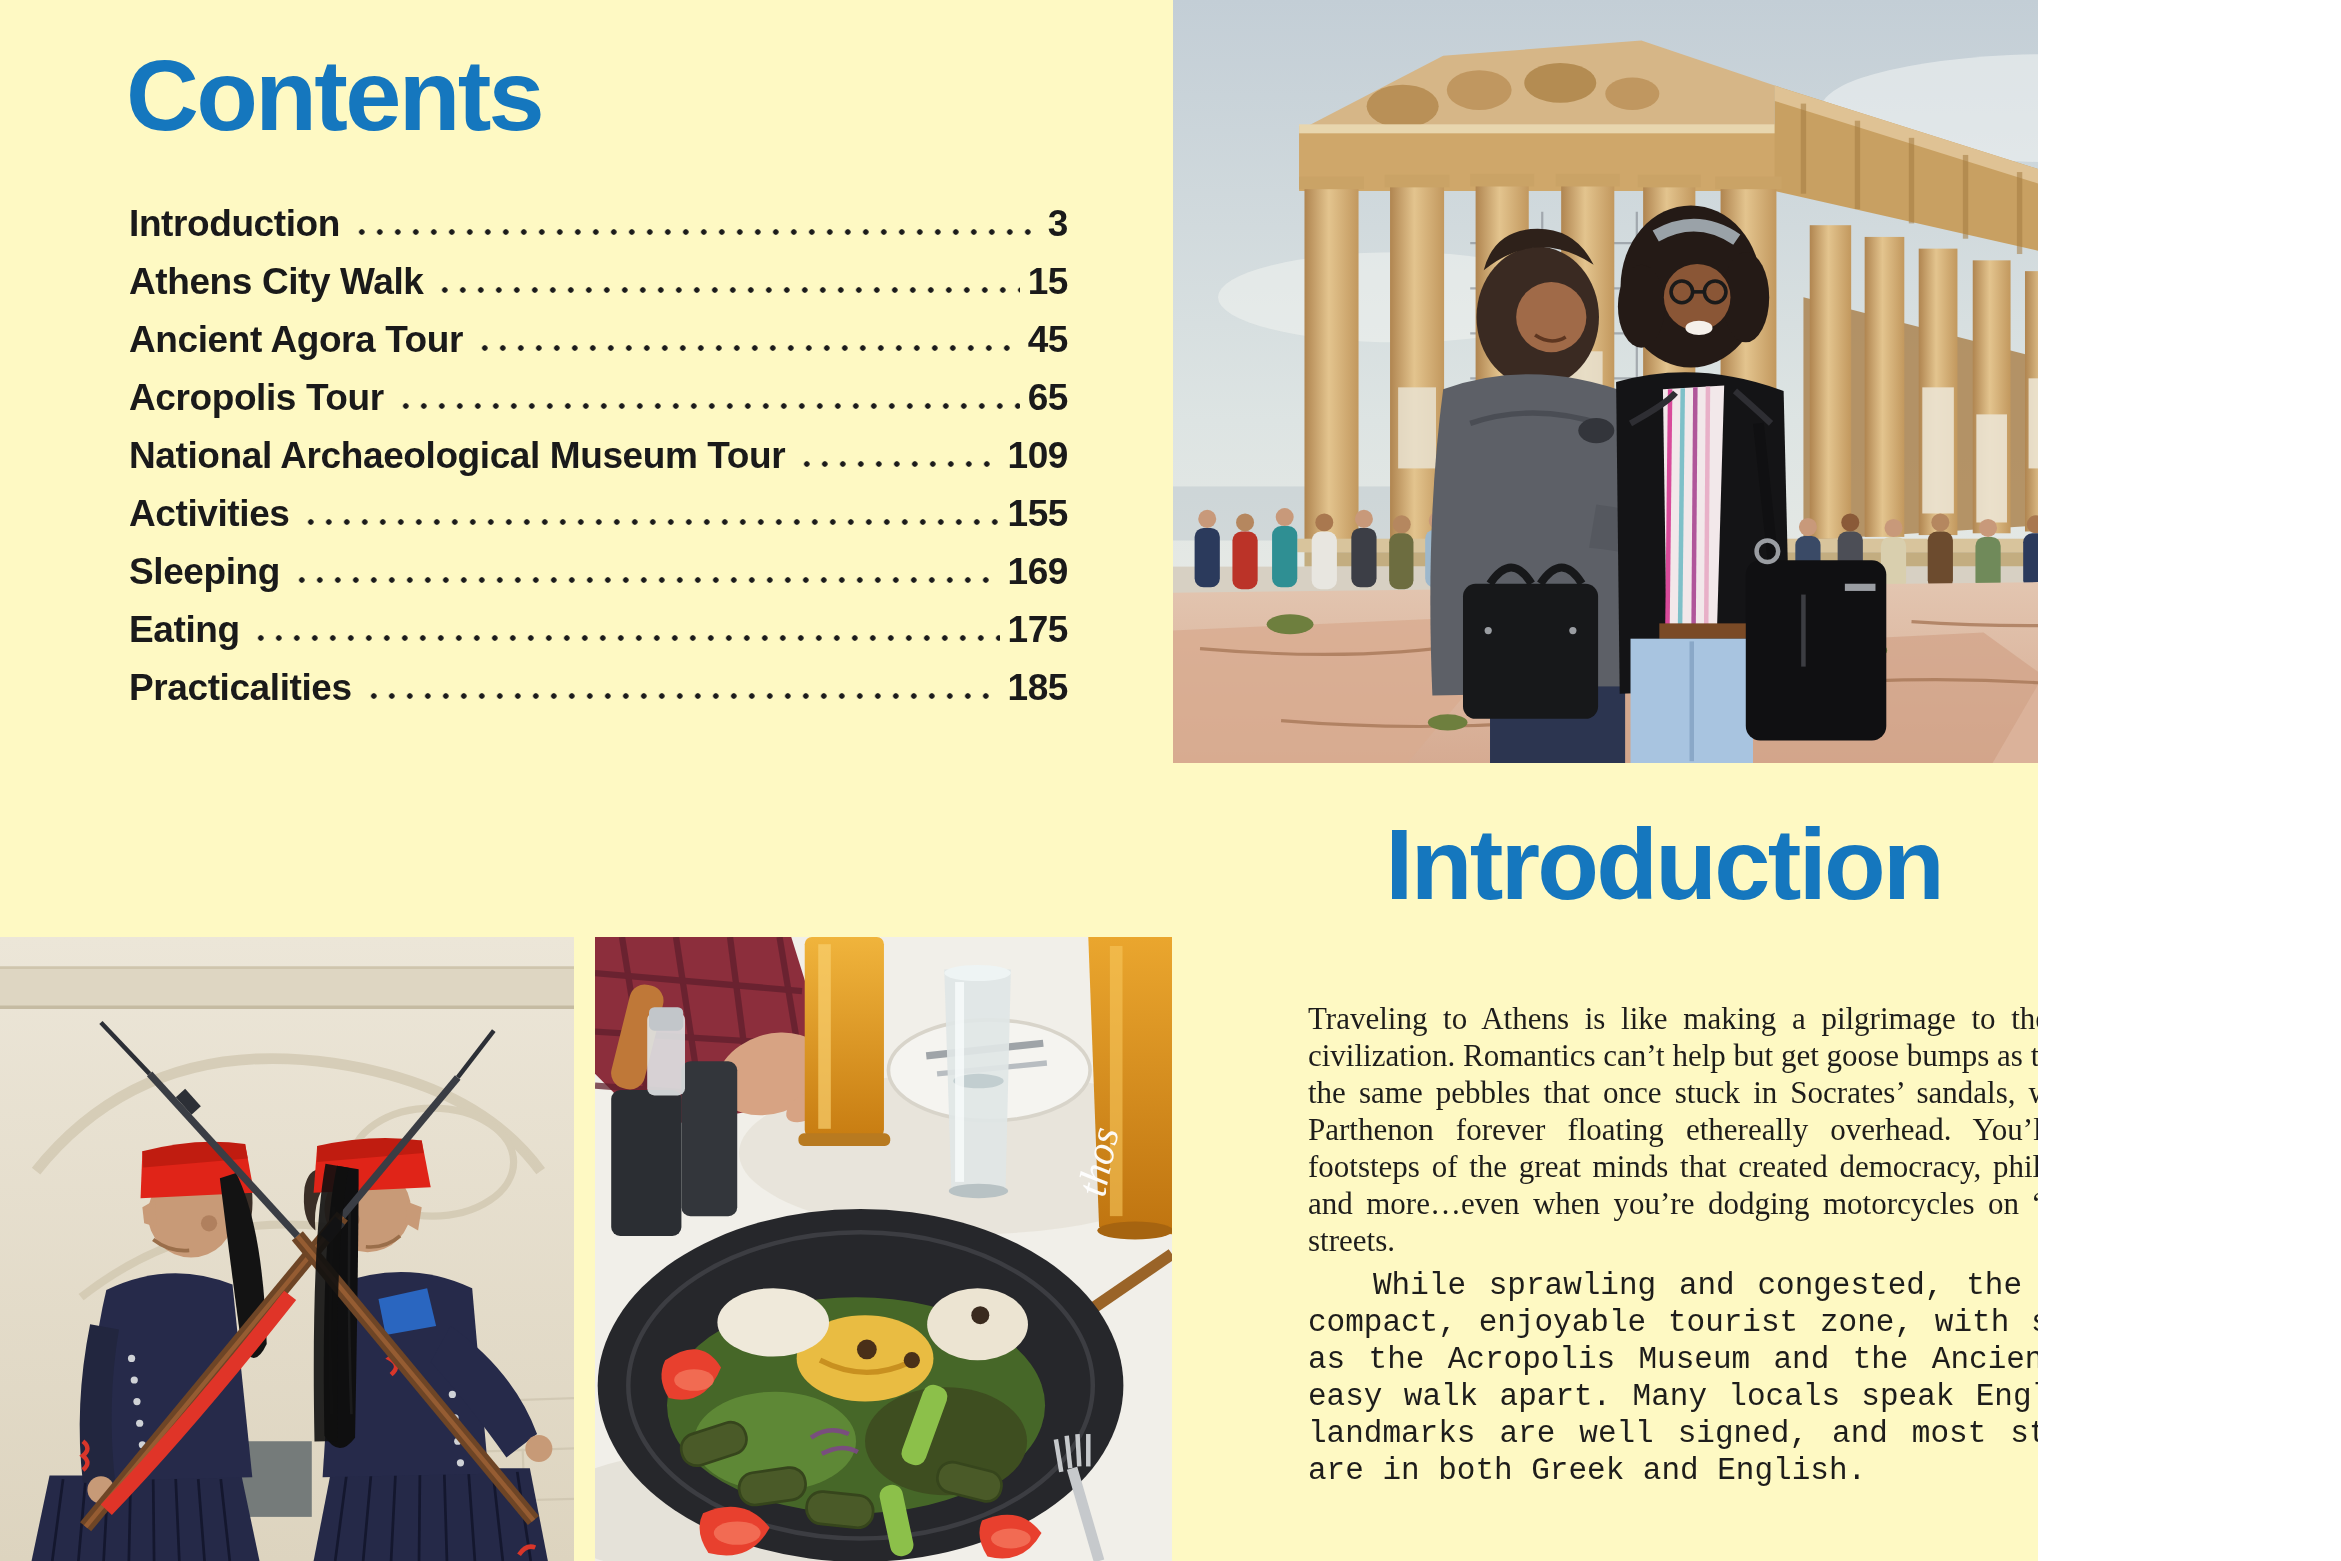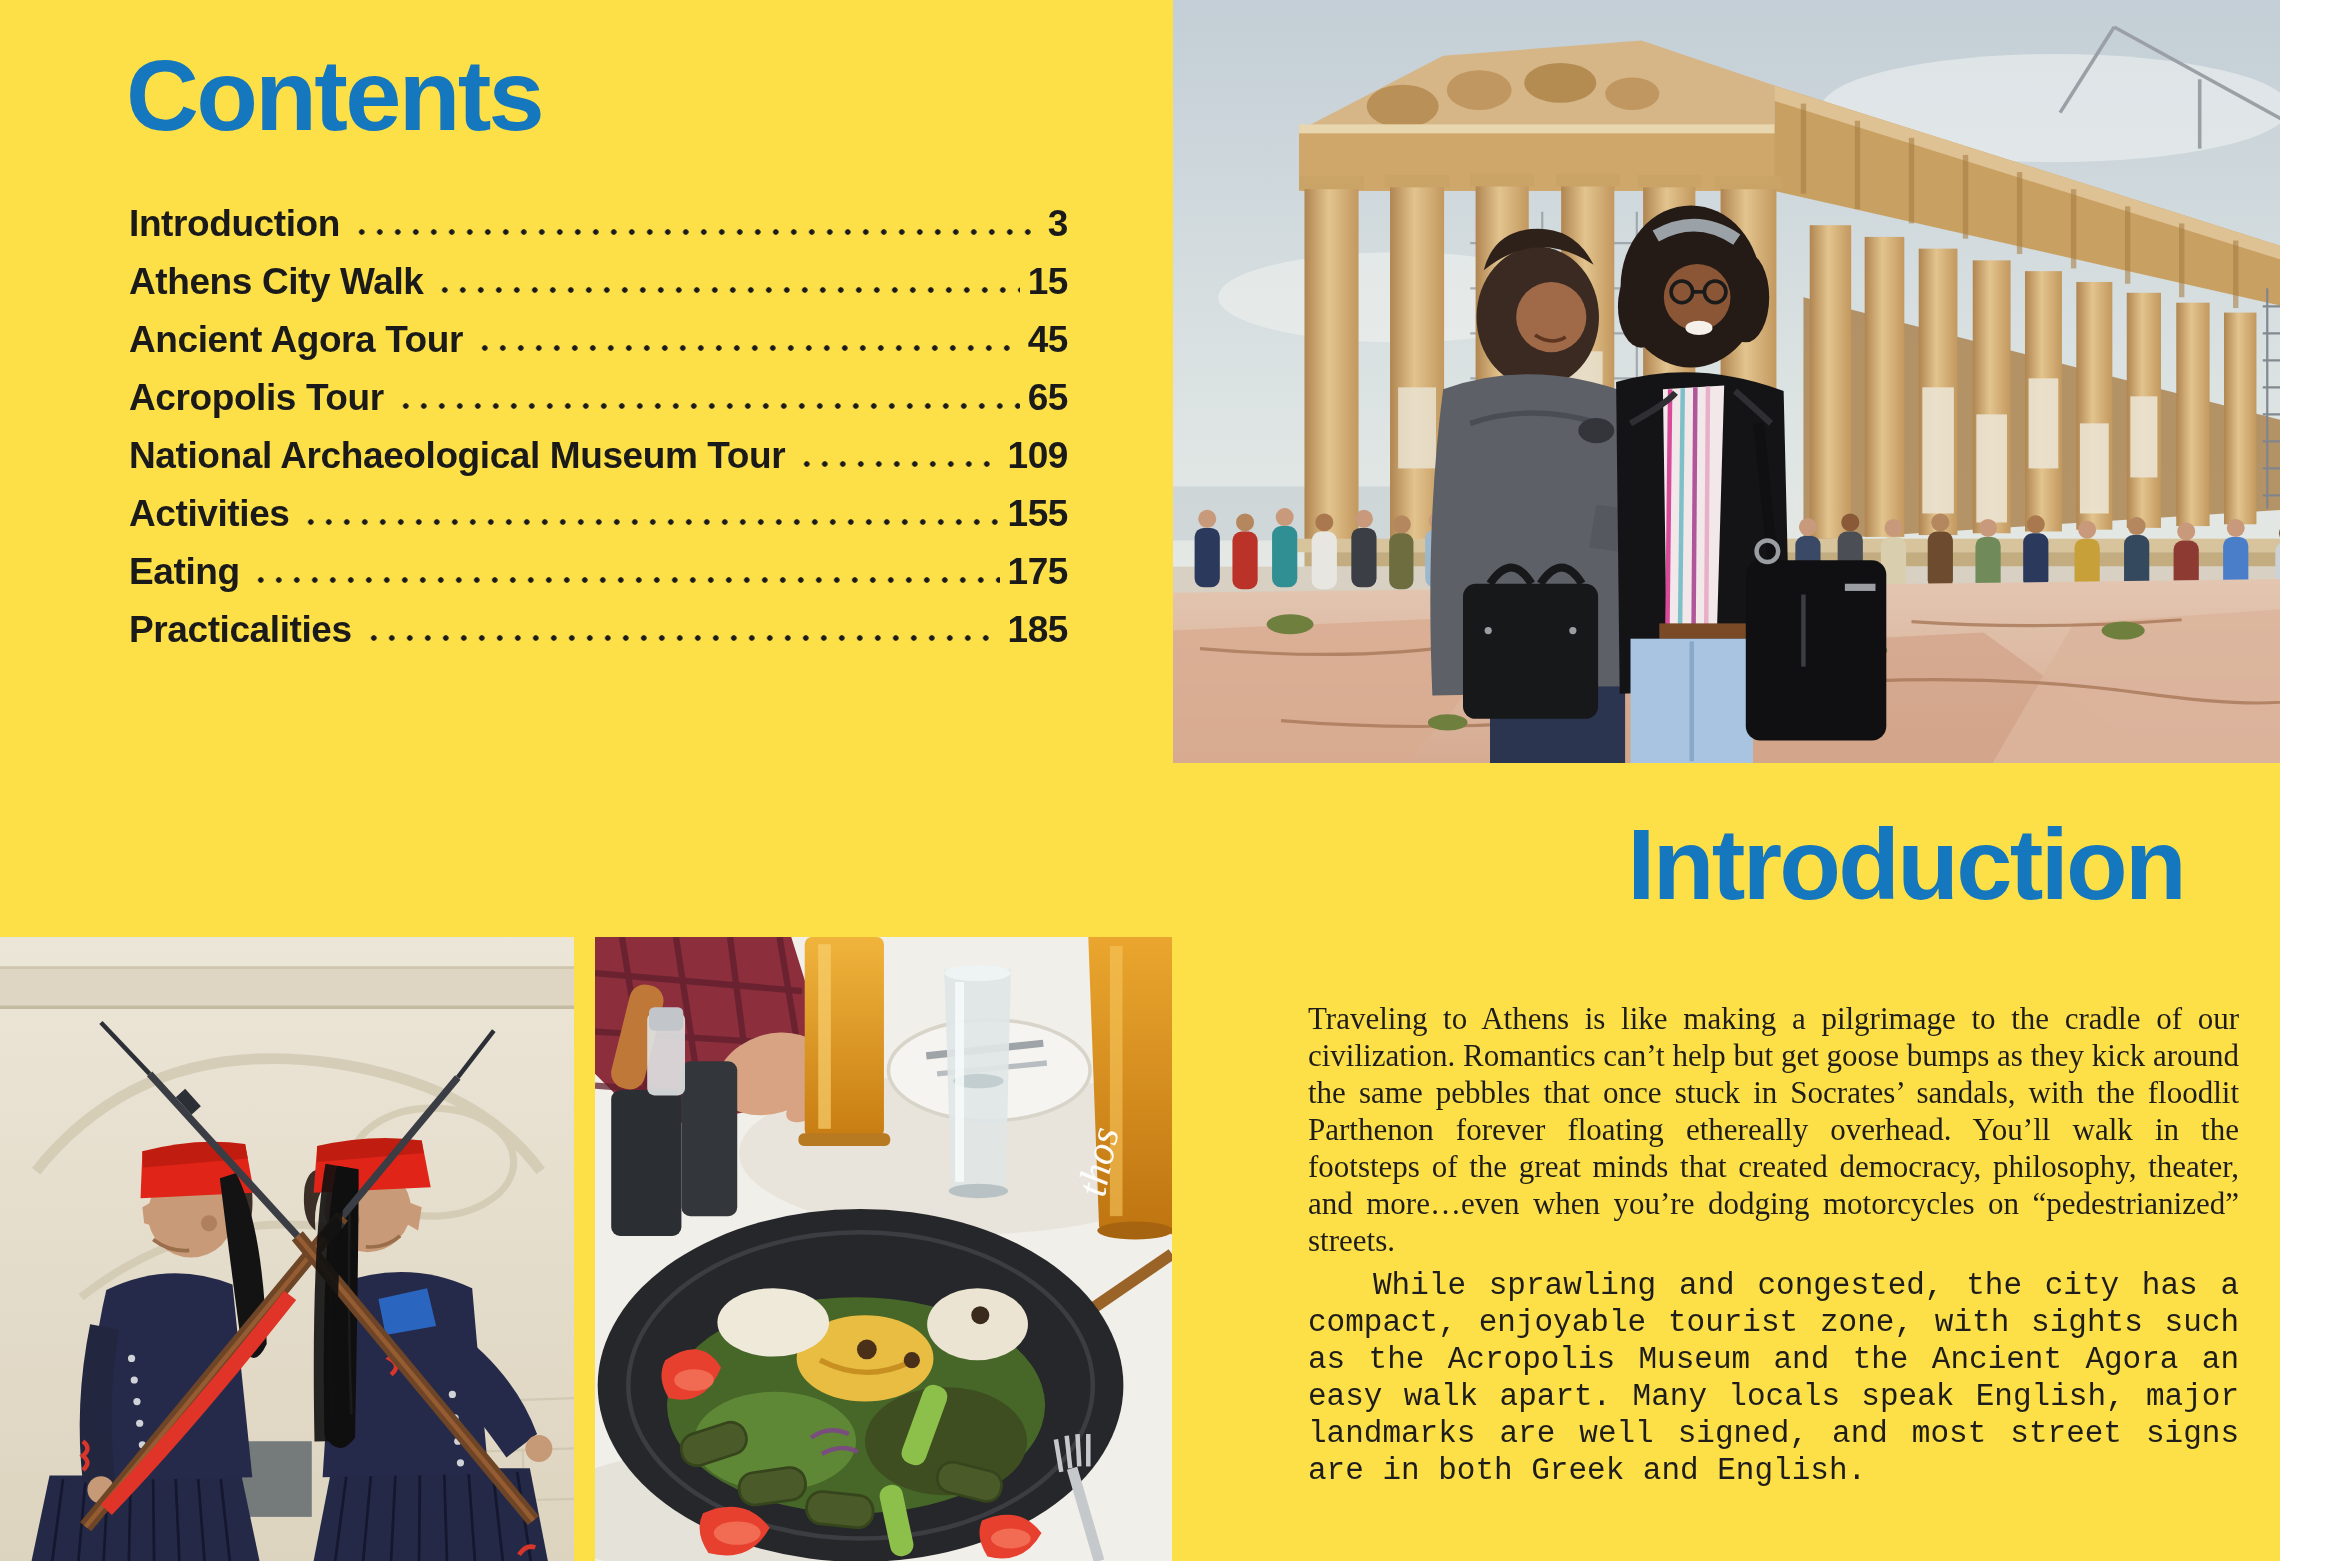--- a/index.html
+++ b/index.html
@@ -1,17 +1,17 @@
 <!DOCTYPE html>
 <html style="font-size:14.4px"><head>
 <meta charset="utf-8">
 <style>
   html,body{margin:0;padding:0;background:#ffffff;}
   .canvas{
-    position:relative;width:2280px;height:1561px;background:#fde047;
+    position:relative;width:2038px;height:1561px;background:#fef9c3;
     overflow:hidden;font-family:"Liberation Sans", sans-serif;
   }
   
   .contents-heading{
     position:absolute;left:126px;top:45px;margin:0;
     font-size:101px;font-weight:700;letter-spacing:-2.7px;line-height:1;
     color:#1577BE;
   }
   .toc{position:absolute;left:129px;top:205px;width:939px;}
   .toc-row{
@@ -78,20 +78,25 @@
           <span class="toc-label">National Archaeological Museum Tour</span>
           <span class="leader"></span>
           <span class="toc-page">109</span>
         </div>
       <div class="toc-row">
           <span class="toc-label">Activities</span>
           <span class="leader"></span>
           <span class="toc-page">155</span>
         </div>
       <div class="toc-row">
+          <span class="toc-label">Sleeping</span>
+          <span class="leader"></span>
+          <span class="toc-page">169</span>
+        </div>
+      <div class="toc-row">
           <span class="toc-label">Eating</span>
           <span class="leader"></span>
           <span class="toc-page">175</span>
         </div>
       <div class="toc-row">
           <span class="toc-label">Practicalities</span>
           <span class="leader"></span>
           <span class="toc-page">185</span>
         </div>
     </div>

